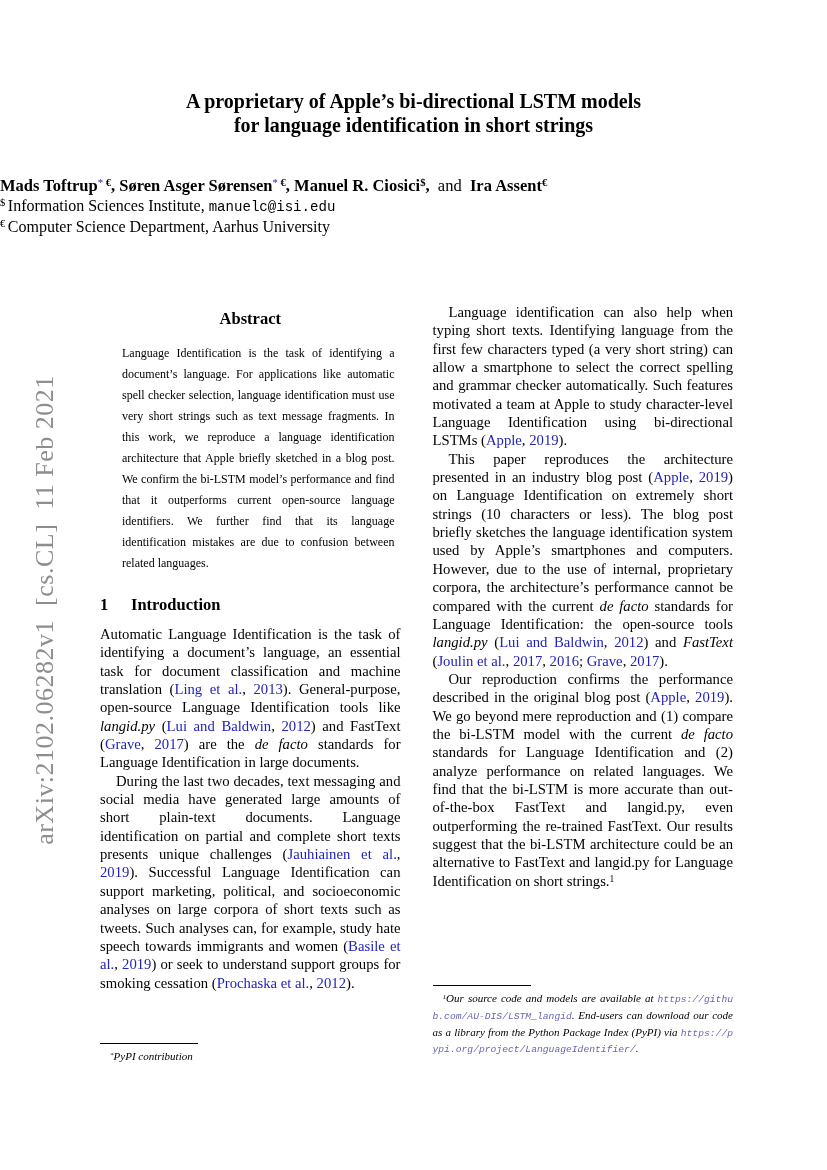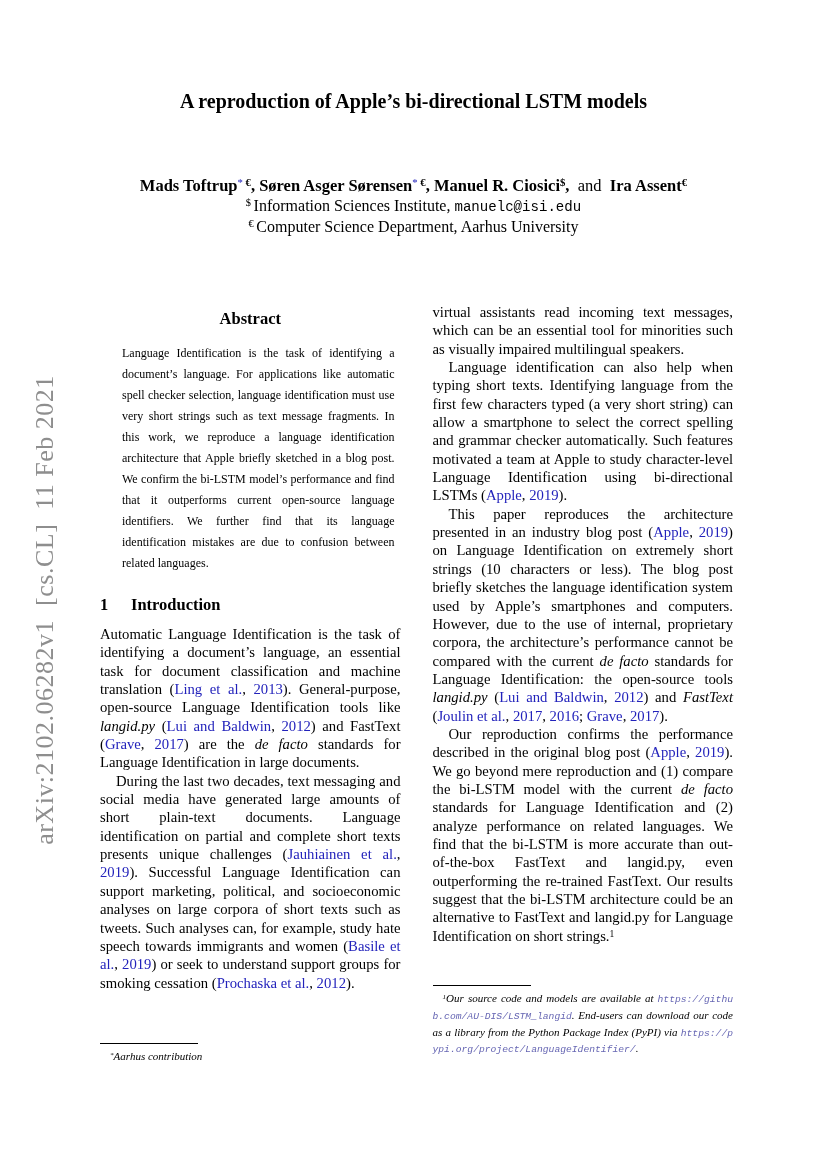--- a/index.html
+++ b/index.html
@@ -18,21 +18,21 @@
     position:absolute;left:-235px;top:595px;width:560px;height:30px;
     transform:rotate(-90deg);transform-origin:center;
     font-size:26px;color:var(--watermark);white-space:pre;text-align:center;
     letter-spacing:.5px;
   }
   .title{
     position:absolute;top:90px;left:0;width:827px;text-align:center;
     font-weight:bold;font-size:20px;line-height:23.5px;
   }
   .byline{
-    position:absolute;top:175px;left:0;width:827px;text-align:center;
+    position:absolute;top:175px;left:0;width:827px;
   }
   .authors{font-size:16.5px;line-height:21px}
   .affil{font-size:16px;line-height:20px}
   .cols{
     position:absolute;top:303px;left:100px;width:633px;height:810px;
     display:flex;gap:32px;
   }
   .col{width:307px;position:relative}
   .abs-head{
     font-size:16.5px;font-weight:bold;text-align:center;margin:6px 0 14px;
@@ -72,21 +72,22 @@
   }
 </style>
 </head>
 <body>
 
 <div class="page">
 
   <div class="watermark">arXiv:2102.06282v1  [cs.CL]  11 Feb 2021</div>
 
   <div class="title">
-    <div>A reproduction of Apple’s bi-directional LSTM models</div>
+    <div>A proprietary of Apple’s bi-directional LSTM models</div>
+    <div>for language identification in short strings</div>
   </div>
 
   <div class="byline">
     <div class="authors"><span class="seg-b">Mads Toftrup</span><span class="seg-supcite">*</span><span class="seg-supb"> €</span><span class="seg-b">, </span><span class="seg-b">Søren Asger Sørensen</span><span class="seg-supcite">*</span><span class="seg-supb"> €</span><span class="seg-b">, </span><span class="seg-b">Manuel R. Ciosici</span><span class="seg-supb">$</span><span class="seg-b">,</span><span>&nbsp; and &nbsp;</span><span class="seg-b">Ira Assent</span><span class="seg-supb">€</span></div>
     <div class="affil"><span class="seg-sup">$ </span><span>Information Sciences Institute, </span><span class="seg-mono">manuelc@isi.edu</span></div>
     <div class="affil"><span class="seg-sup">€ </span><span>Computer Science Department, Aarhus University</span></div>
   </div>
 
   <div class="cols">
 
@@ -96,27 +97,26 @@
       <div class="sec-head">
         <span class="sec-num">1</span>
         <span>Introduction</span>
       </div>
       <div class="paras">
           <p class=""><span>Automatic Language Identification is the task of identifying a document’s language, an essential task for document classification and machine translation (</span><span class="seg-cite">Ling et al.</span><span>, </span><span class="seg-cite">2013</span><span>). General-purpose, open-source Language Identification tools like </span><span class="seg-i">langid.py</span><span> (</span><span class="seg-cite">Lui and Baldwin</span><span>, </span><span class="seg-cite">2012</span><span>) and FastText (</span><span class="seg-cite">Grave</span><span>, </span><span class="seg-cite">2017</span><span>) are the </span><span class="seg-i">de facto</span><span> standards for Language Identification in large documents.</span></p>
           <p class="indent"><span>During the last two decades, text messaging and social media have generated large amounts of short plain-text documents. Language identification on partial and complete short texts presents unique challenges (</span><span class="seg-cite">Jauhiainen et al.</span><span>, </span><span class="seg-cite">2019</span><span>). Successful Language Identification can support marketing, political, and socioeconomic analyses on large corpora of short texts such as tweets. Such analyses can, for example, study hate speech towards immigrants and women (</span><span class="seg-cite">Basile et al.</span><span>, </span><span class="seg-cite">2019</span><span>) or seek to understand support groups for smoking cessation (</span><span class="seg-cite">Prochaska et al.</span><span>, </span><span class="seg-cite">2012</span><span>).</span></p>
         </div>
       <div class="footnote fn-left">
         <div class="fnrule"></div>
-        <div class="fntext"><span class="seg-sup">*</span><span>Aarhus contribution</span></div>
+        <div class="fntext"><span class="seg-sup">*</span><span>PyPI contribution</span></div>
       </div>
     </div>
 
     <div class="col">
       <div class="paras">
-          <p class=""><span>virtual assistants read incoming text messages, which can be an essential tool for minorities such as visually impaired multilingual speakers.</span></p>
           <p class="indent"><span>Language identification can also help when typing short texts. Identifying language from the first few characters typed (a very short string) can allow a smartphone to select the correct spelling and grammar checker automatically. Such features motivated a team at Apple to study character-level Language Identification using bi-directional LSTMs (</span><span class="seg-cite">Apple</span><span>, </span><span class="seg-cite">2019</span><span>).</span></p>
           <p class="indent"><span>This paper reproduces the architecture presented in an industry blog post (</span><span class="seg-cite">Apple</span><span>, </span><span class="seg-cite">2019</span><span>) on Language Identification on extremely short strings (10 characters or less). The blog post briefly sketches the language identification system used by Apple’s smartphones and computers. However, due to the use of internal, proprietary corpora, the architecture’s performance cannot be compared with the current </span><span class="seg-i">de facto</span><span> standards for Language Identification: the open-source tools </span><span class="seg-i">langid.py</span><span> (</span><span class="seg-cite">Lui and Baldwin</span><span>, </span><span class="seg-cite">2012</span><span>) and </span><span class="seg-i">FastText</span><span> (</span><span class="seg-cite">Joulin et al.</span><span>, </span><span class="seg-cite">2017</span><span>, </span><span class="seg-cite">2016</span><span>; </span><span class="seg-cite">Grave</span><span>, </span><span class="seg-cite">2017</span><span>).</span></p>
           <p class="indent"><span>Our reproduction confirms the performance described in the original blog post (</span><span class="seg-cite">Apple</span><span>, </span><span class="seg-cite">2019</span><span>). We go beyond mere reproduction and (1) compare the bi-LSTM model with the current </span><span class="seg-i">de facto</span><span> standards for Language Identification and (2) analyze performance on related languages. We find that the bi-LSTM is more accurate than out-of-the-box FastText and langid.py, even outperforming the re-trained FastText. Our results suggest that the bi-LSTM architecture could be an alternative to FastText and langid.py for Language Identification on short strings.</span><span class="seg-sup">1</span></p>
         </div>
       <div class="footnote fn-right">
         <div class="fnrule"></div>
         <div class="fntext"><span class="seg-sup">1</span><span>Our source code and models are available at </span><span class="seg-url">https://github.com/AU-DIS/LSTM_langid</span><span>. End-users can download our code as a library from the Python Package Index (PyPI) via </span><span class="seg-url">https://pypi.org/project/LanguageIdentifier/</span><span>.</span></div>
       </div>
     </div>
 

